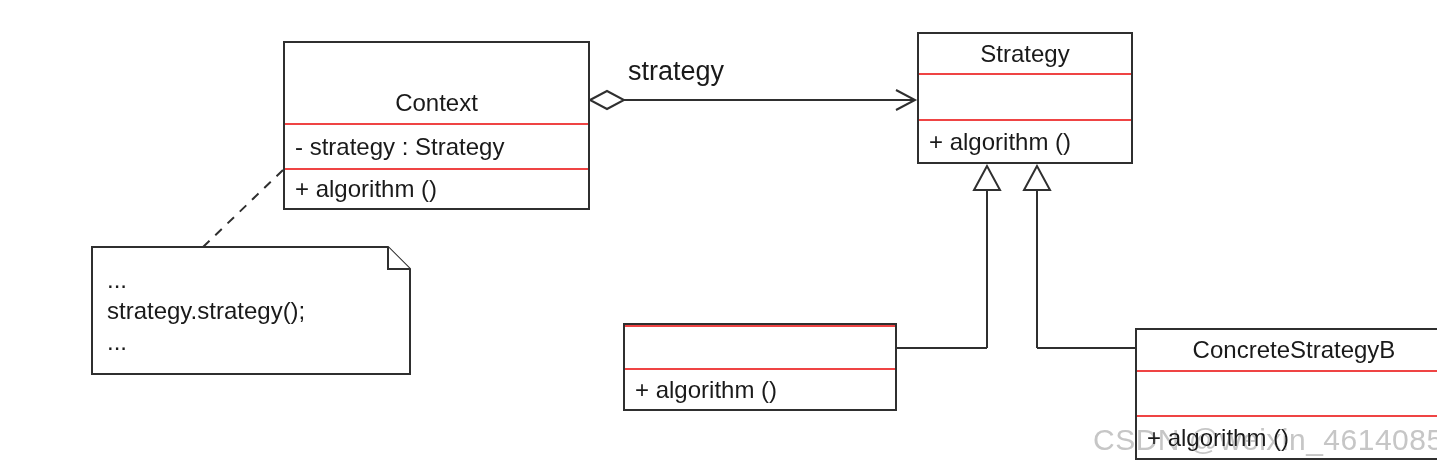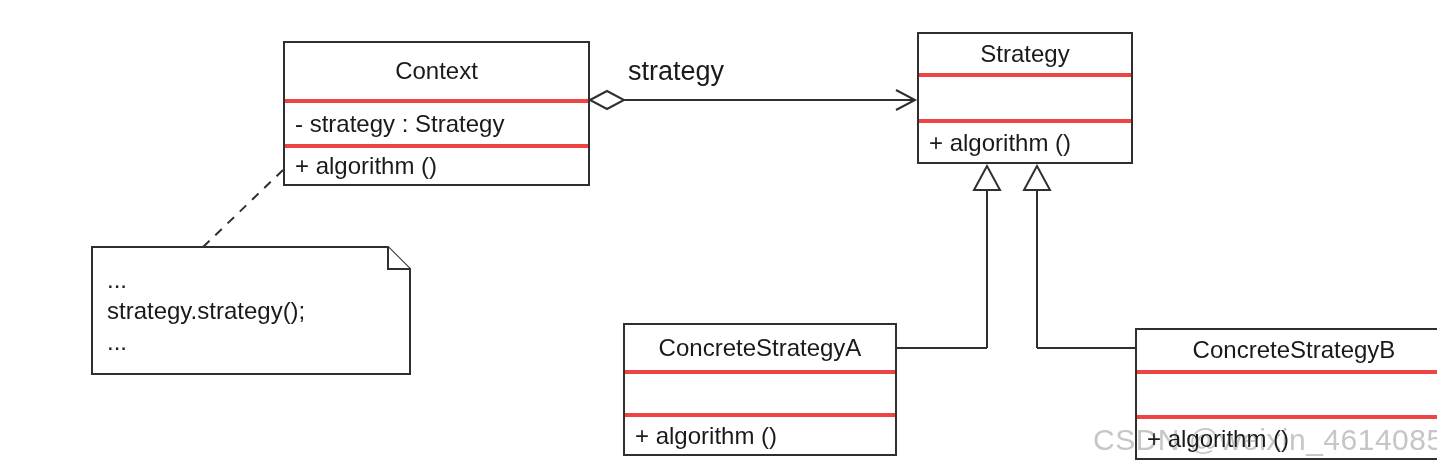--- a/index.html
+++ b/index.html
@@ -22,21 +22,21 @@
     color:#1a1a1a;
   }
   .uml-row{
     display:flex;align-items:center;
     box-sizing:border-box;
     font-size:24px;
     white-space:pre;
   }
   .uml-row.title{justify-content:center;font-size:24px;}
   .uml-row.attrs,.uml-row.methods{justify-content:flex-start;padding-left:10px;}
-  .uml-row.attrs,.uml-row.methods{border-top:4px solid #ef4444;}
+  .uml-row.attrs,.uml-row.methods{border-top:2px solid #ef4444;}
   .assoc-label{
     position:absolute;left:628px;top:56px;
     font-size:27px;color:#1a1a1a;z-index:2;
   }
   .note-text{
     position:absolute;left:107px;top:264px;
     font-size:24px;line-height:31px;color:#1a1a1a;z-index:2;
     white-space:pre;
   }
   .watermark{
@@ -66,33 +66,32 @@
     <line x1="1037" y1="348" x2="1037" y2="190" stroke="#2f2f2f" stroke-width="2"></line>
     <polygon points="1037,166 1024,190 1050,190" fill="#ffffff" stroke="#2f2f2f" stroke-width="2"></polygon>
 
     <line x1="283" y1="170" x2="203" y2="247" stroke="#2f2f2f" stroke-width="2" stroke-dasharray="9 8"></line>
 
     <polygon points="92,247 388,247 410,269 410,374 92,374" fill="#ffffff" stroke="#2f2f2f" stroke-width="2"></polygon>
     <polyline points="388,247 388,269 410,269" fill="#ffffff" stroke="#2f2f2f" stroke-width="2"></polyline>
   </svg>
 
   <div class="uml-class" style="left:283px;top:41px;width:307px;">
-    <div class="uml-row title" style="height:56px;">Context</div>
+    <div class="uml-row title" style="height:40px;margin-top:40px;">Context</div>
     <div class="uml-row attrs" style="height:45px;">- strategy : Strategy</div>
     <div class="uml-row methods" style="height:40px;">+ algorithm ()</div>
   </div>
 
   <div class="uml-class" style="left:917px;top:32px;width:216px;">
     <div class="uml-row title" style="height:39px;">Strategy</div>
     <div class="uml-row attrs" style="height:46px;"></div>
     <div class="uml-row methods" style="height:43px;">+ algorithm ()</div>
   </div>
 
   <div class="uml-class" style="left:623px;top:323px;width:274px;">
-    <div class="uml-row title" style="height:45px;">ConcreteStrategyA</div>
     <div class="uml-row attrs" style="height:43px;"></div>
     <div class="uml-row methods" style="height:41px;">+ algorithm ()</div>
   </div>
 
   <div class="uml-class" style="left:1135px;top:328px;width:318px;">
     <div class="uml-row title" style="height:40px;">ConcreteStrategyB</div>
     <div class="uml-row attrs" style="height:45px;"></div>
     <div class="uml-row methods" style="height:43px;">+ algorithm ()</div>
   </div>
 

